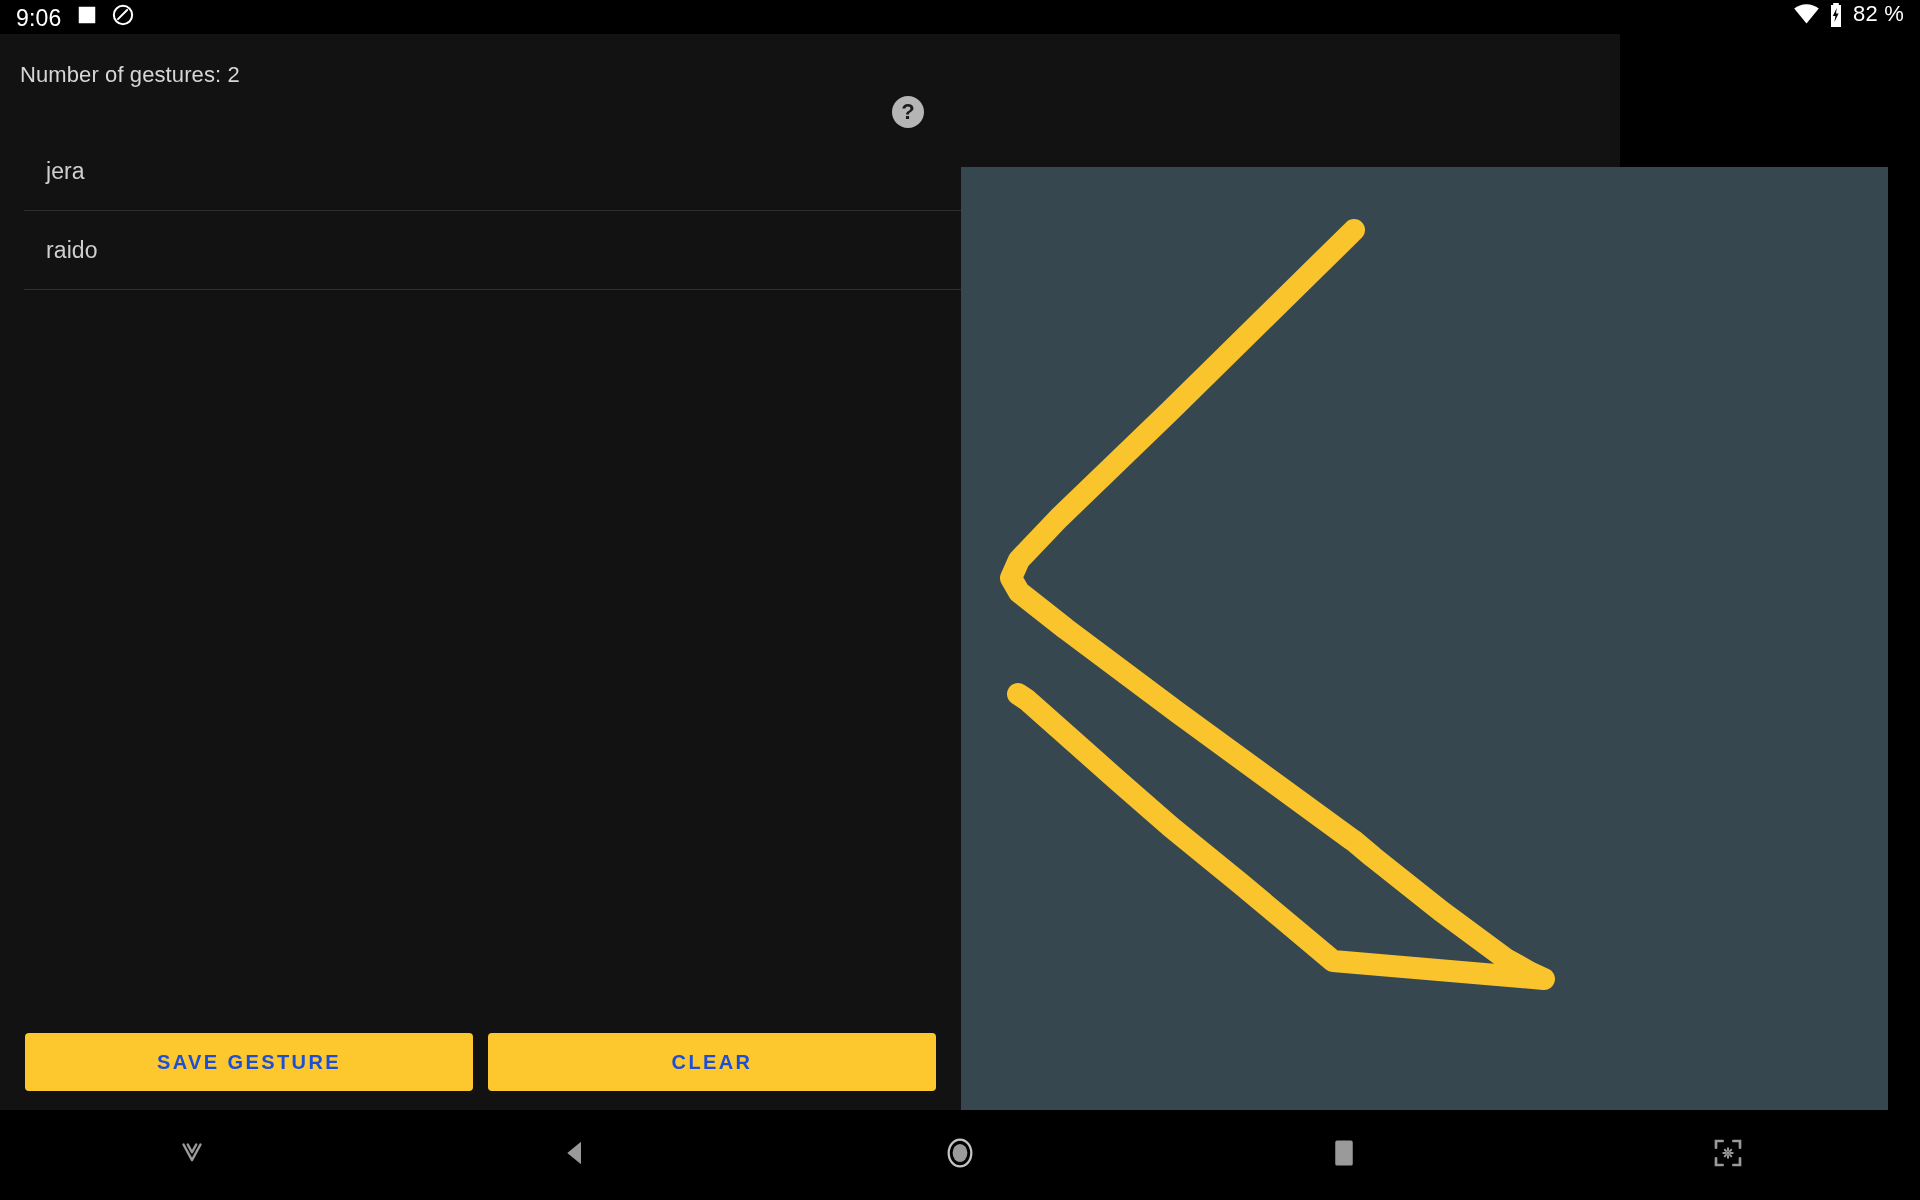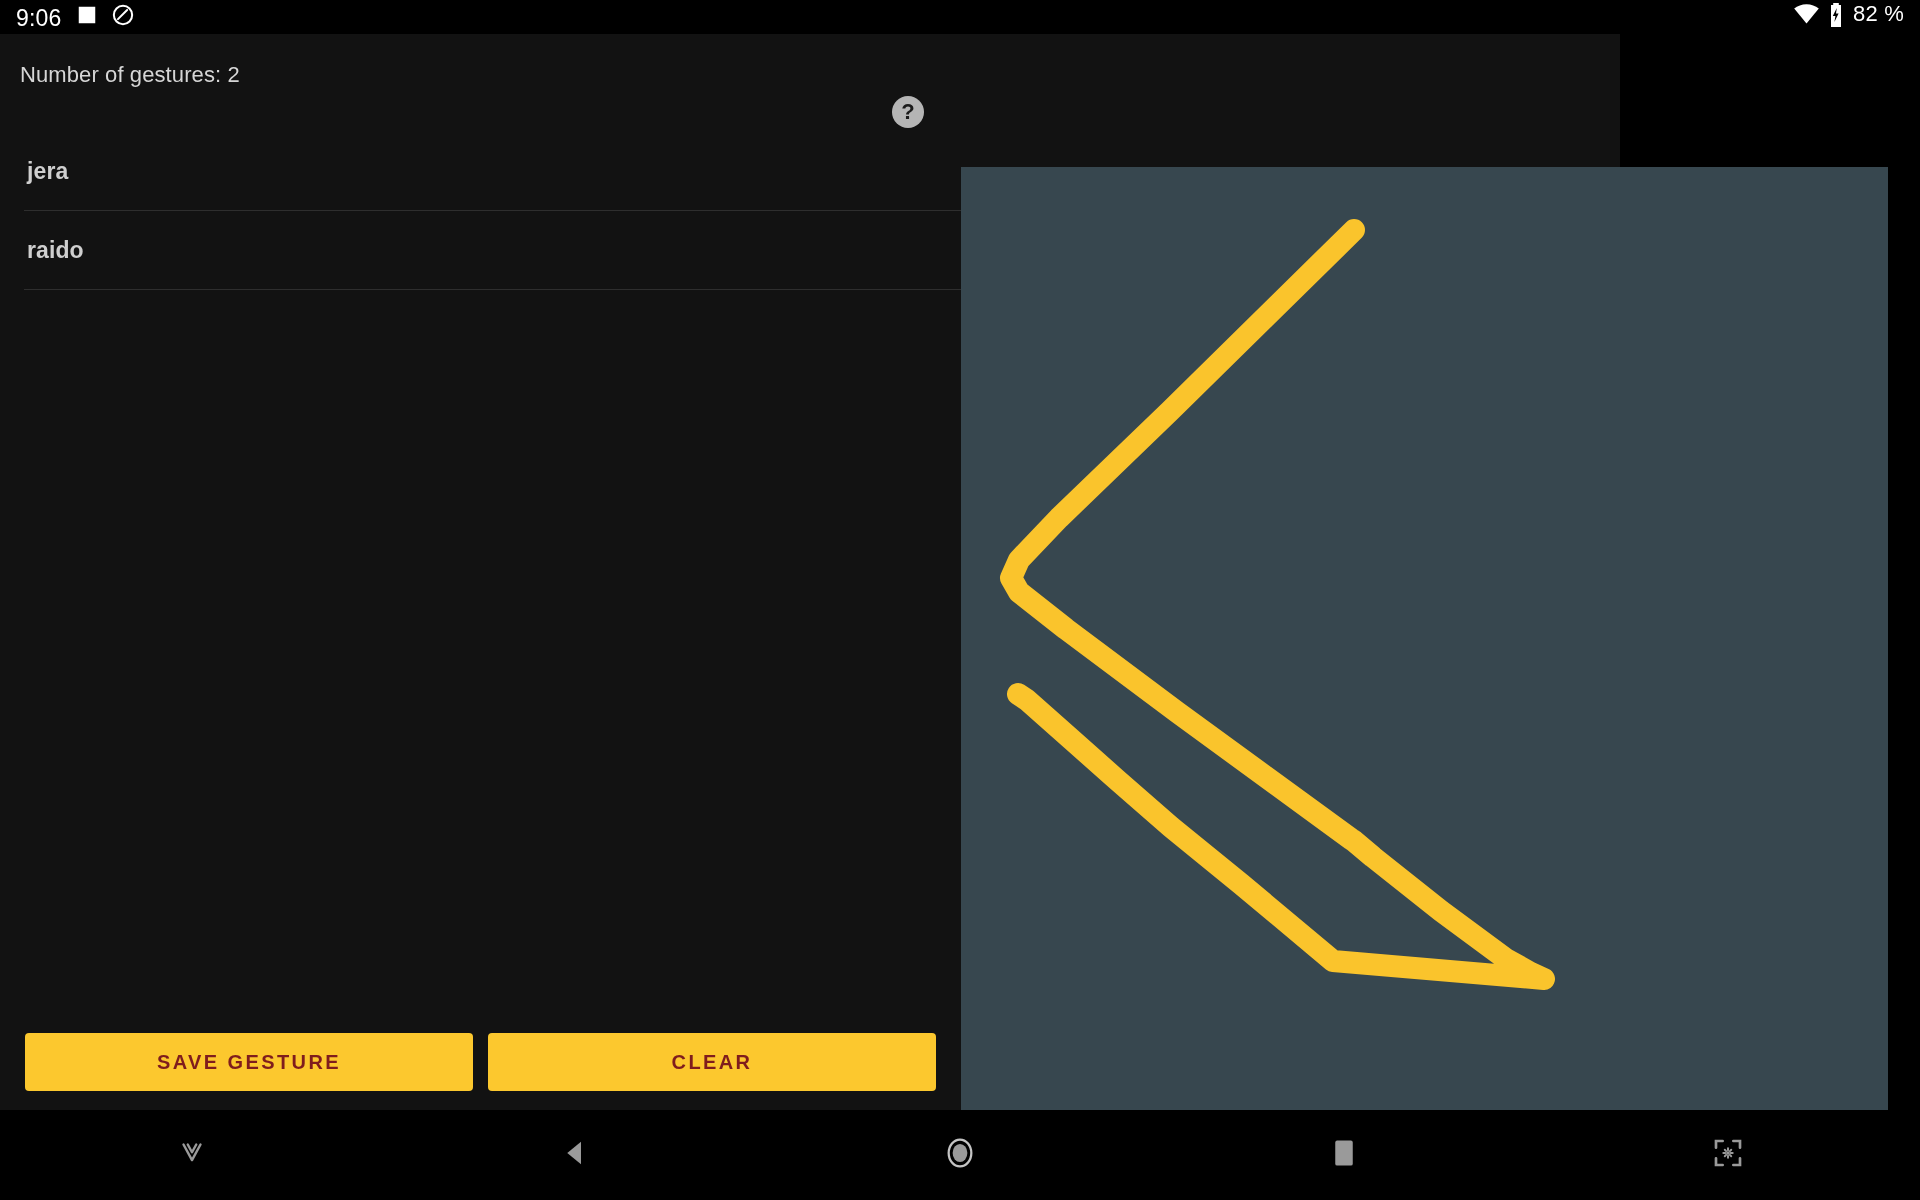--- a/index.html
+++ b/index.html
@@ -76,23 +76,22 @@
 
   
   #gesture-list {
     position:absolute; left:0; top:98px;
     width:961px;
   }
   .gesture-row {
     position:relative;
     height:78px;
     display:flex; align-items:center;
-    padding-left:27px;
-    cursor:pointer;
-    font-weight:bold;
+    padding-left:46px;
+    cursor:pointer;
   }
   .gesture-row .row-label {
     color:#cfcfcf;
     font-size:23px;
     letter-spacing:0.1px;
   }
   .row-divider {
     height:1px;
     background:#2e2e2e;
     width:100%;
@@ -104,21 +103,21 @@
     position:absolute; left:0; bottom:19px;
     width:961px; height:58px;
     display:flex; gap:15px;
     padding:0 25px;
   }
   .amber-button {
     flex:1;
     background:#FCC82E;
     border:none;
     border-radius:4px;
-    color:#7f1d1d;
+    color:#1d4ed8;
     font-family:"Liberation Sans", sans-serif;
     font-size:20px;
     font-weight:bold;
     letter-spacing:2.4px;
     cursor:pointer;
     display:flex; align-items:center; justify-content:center;
   }
 
   
   #draw-canvas {

